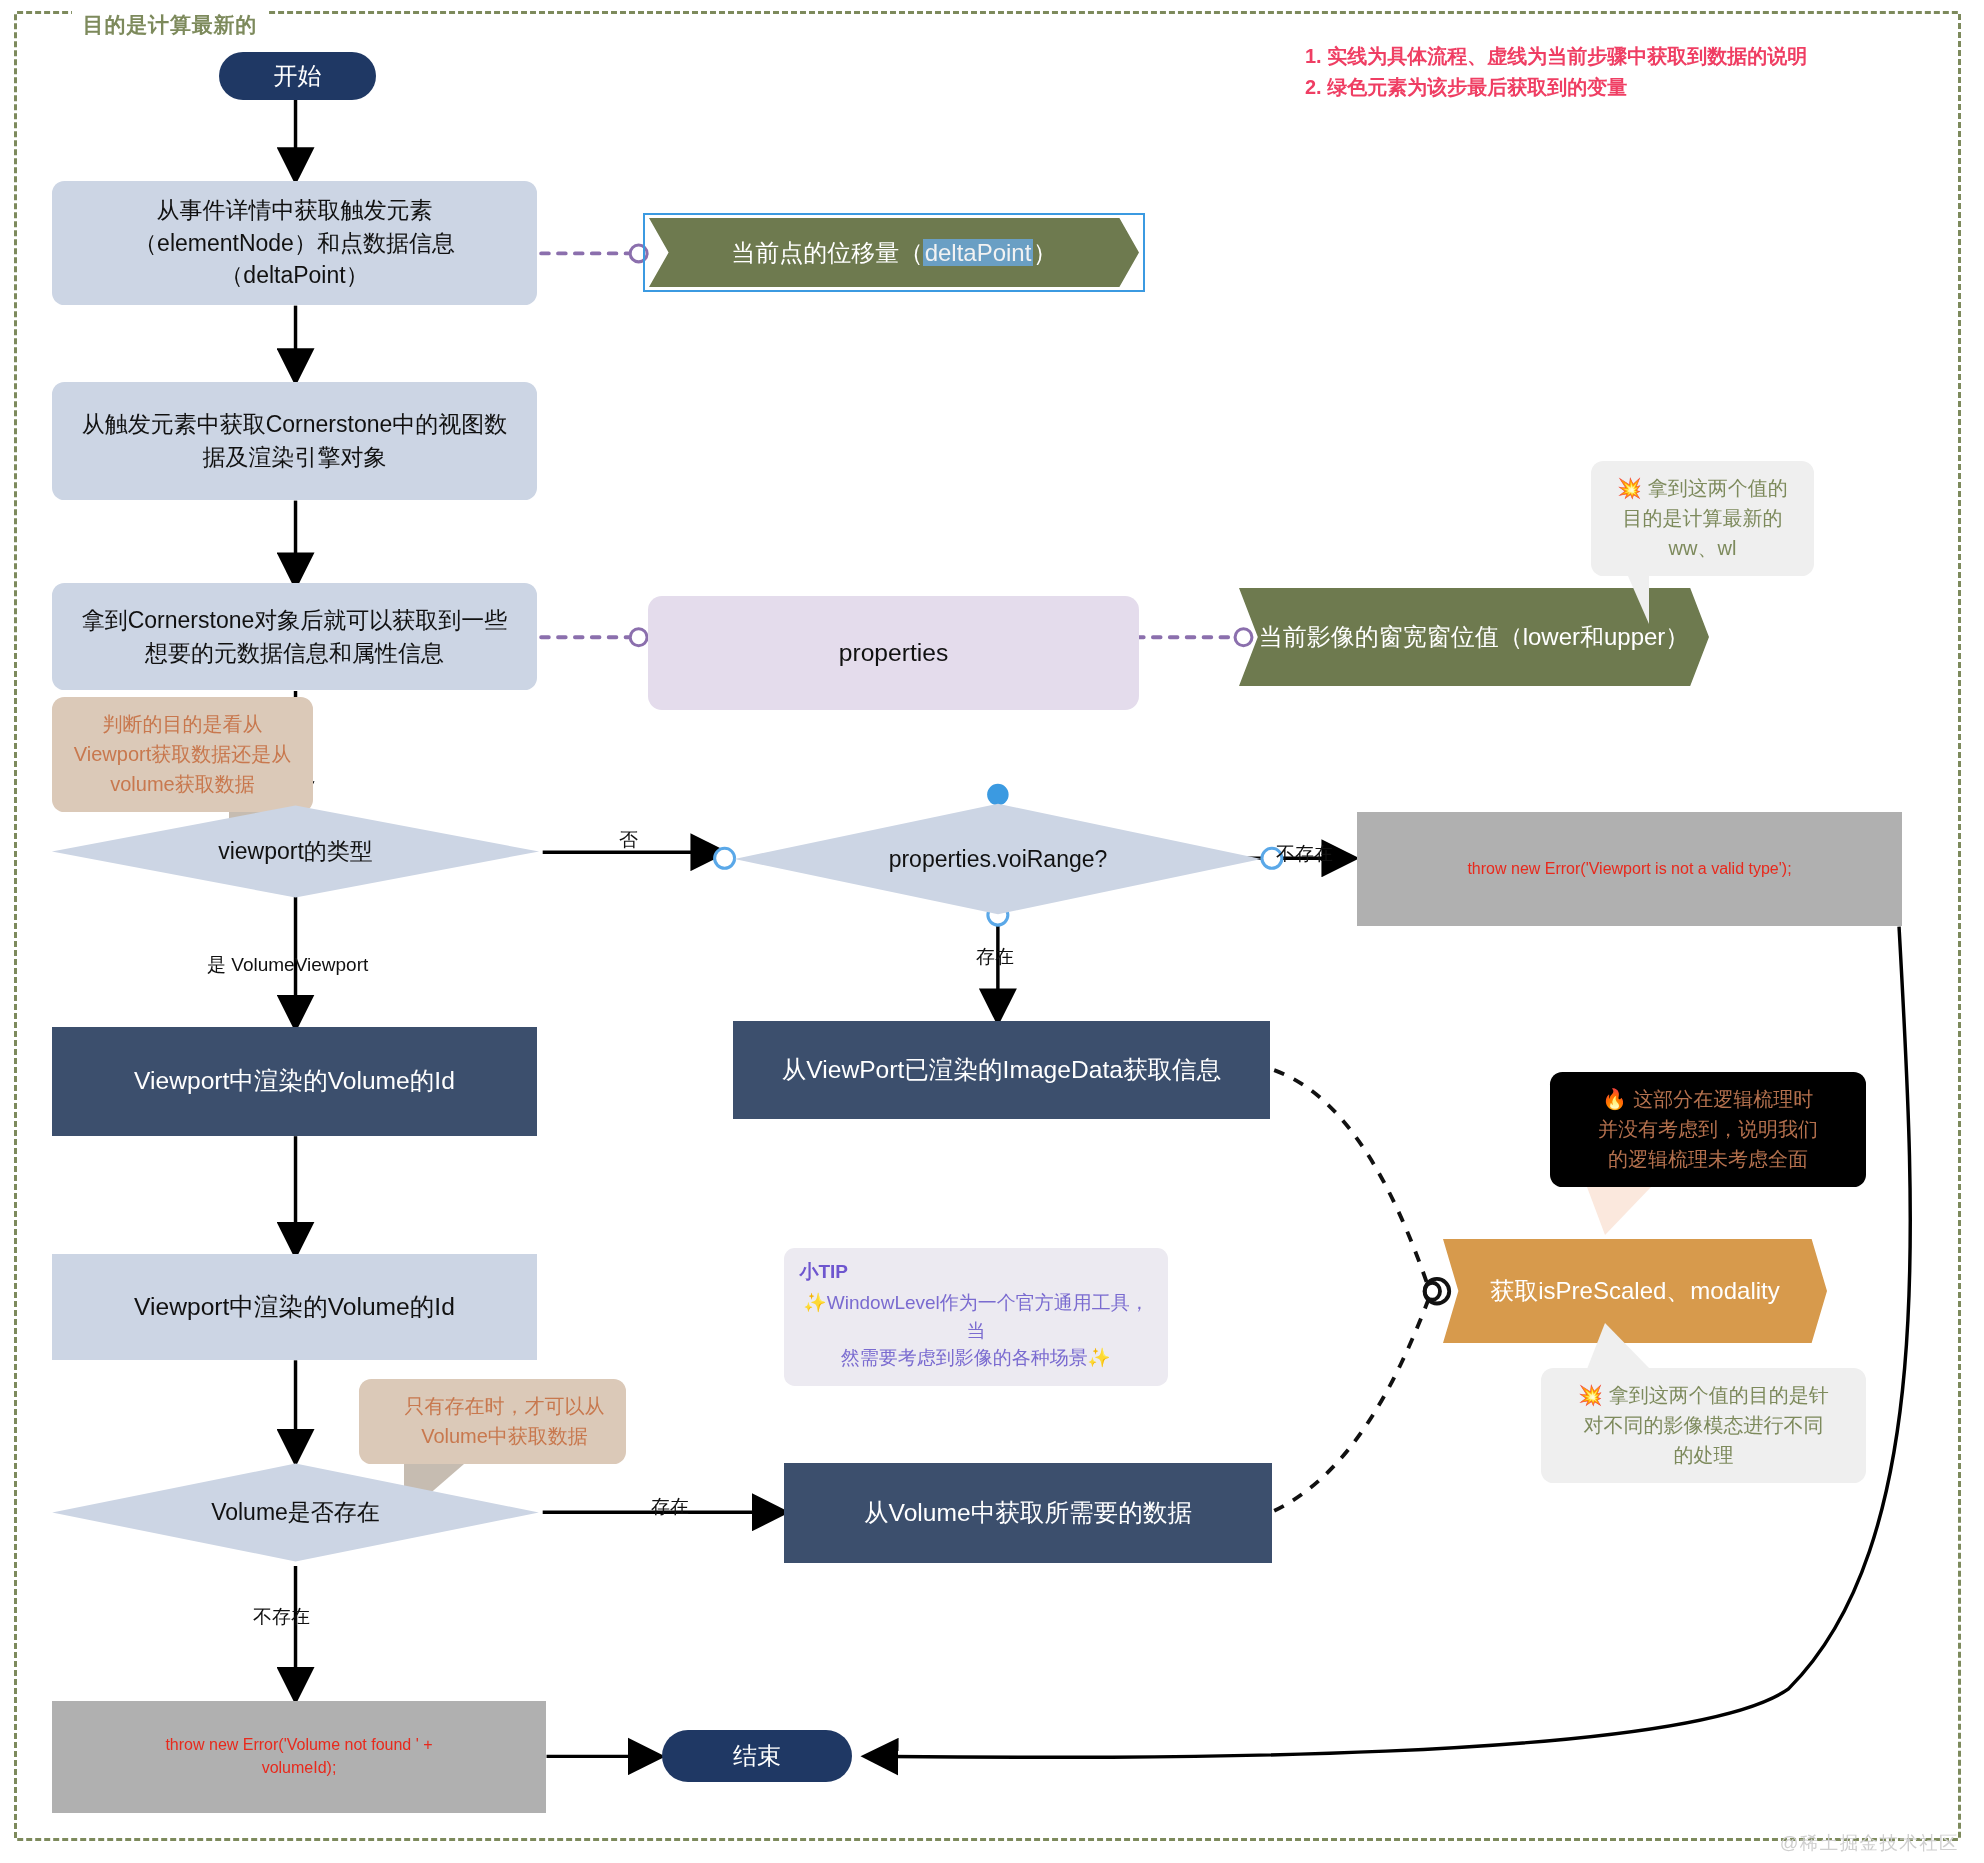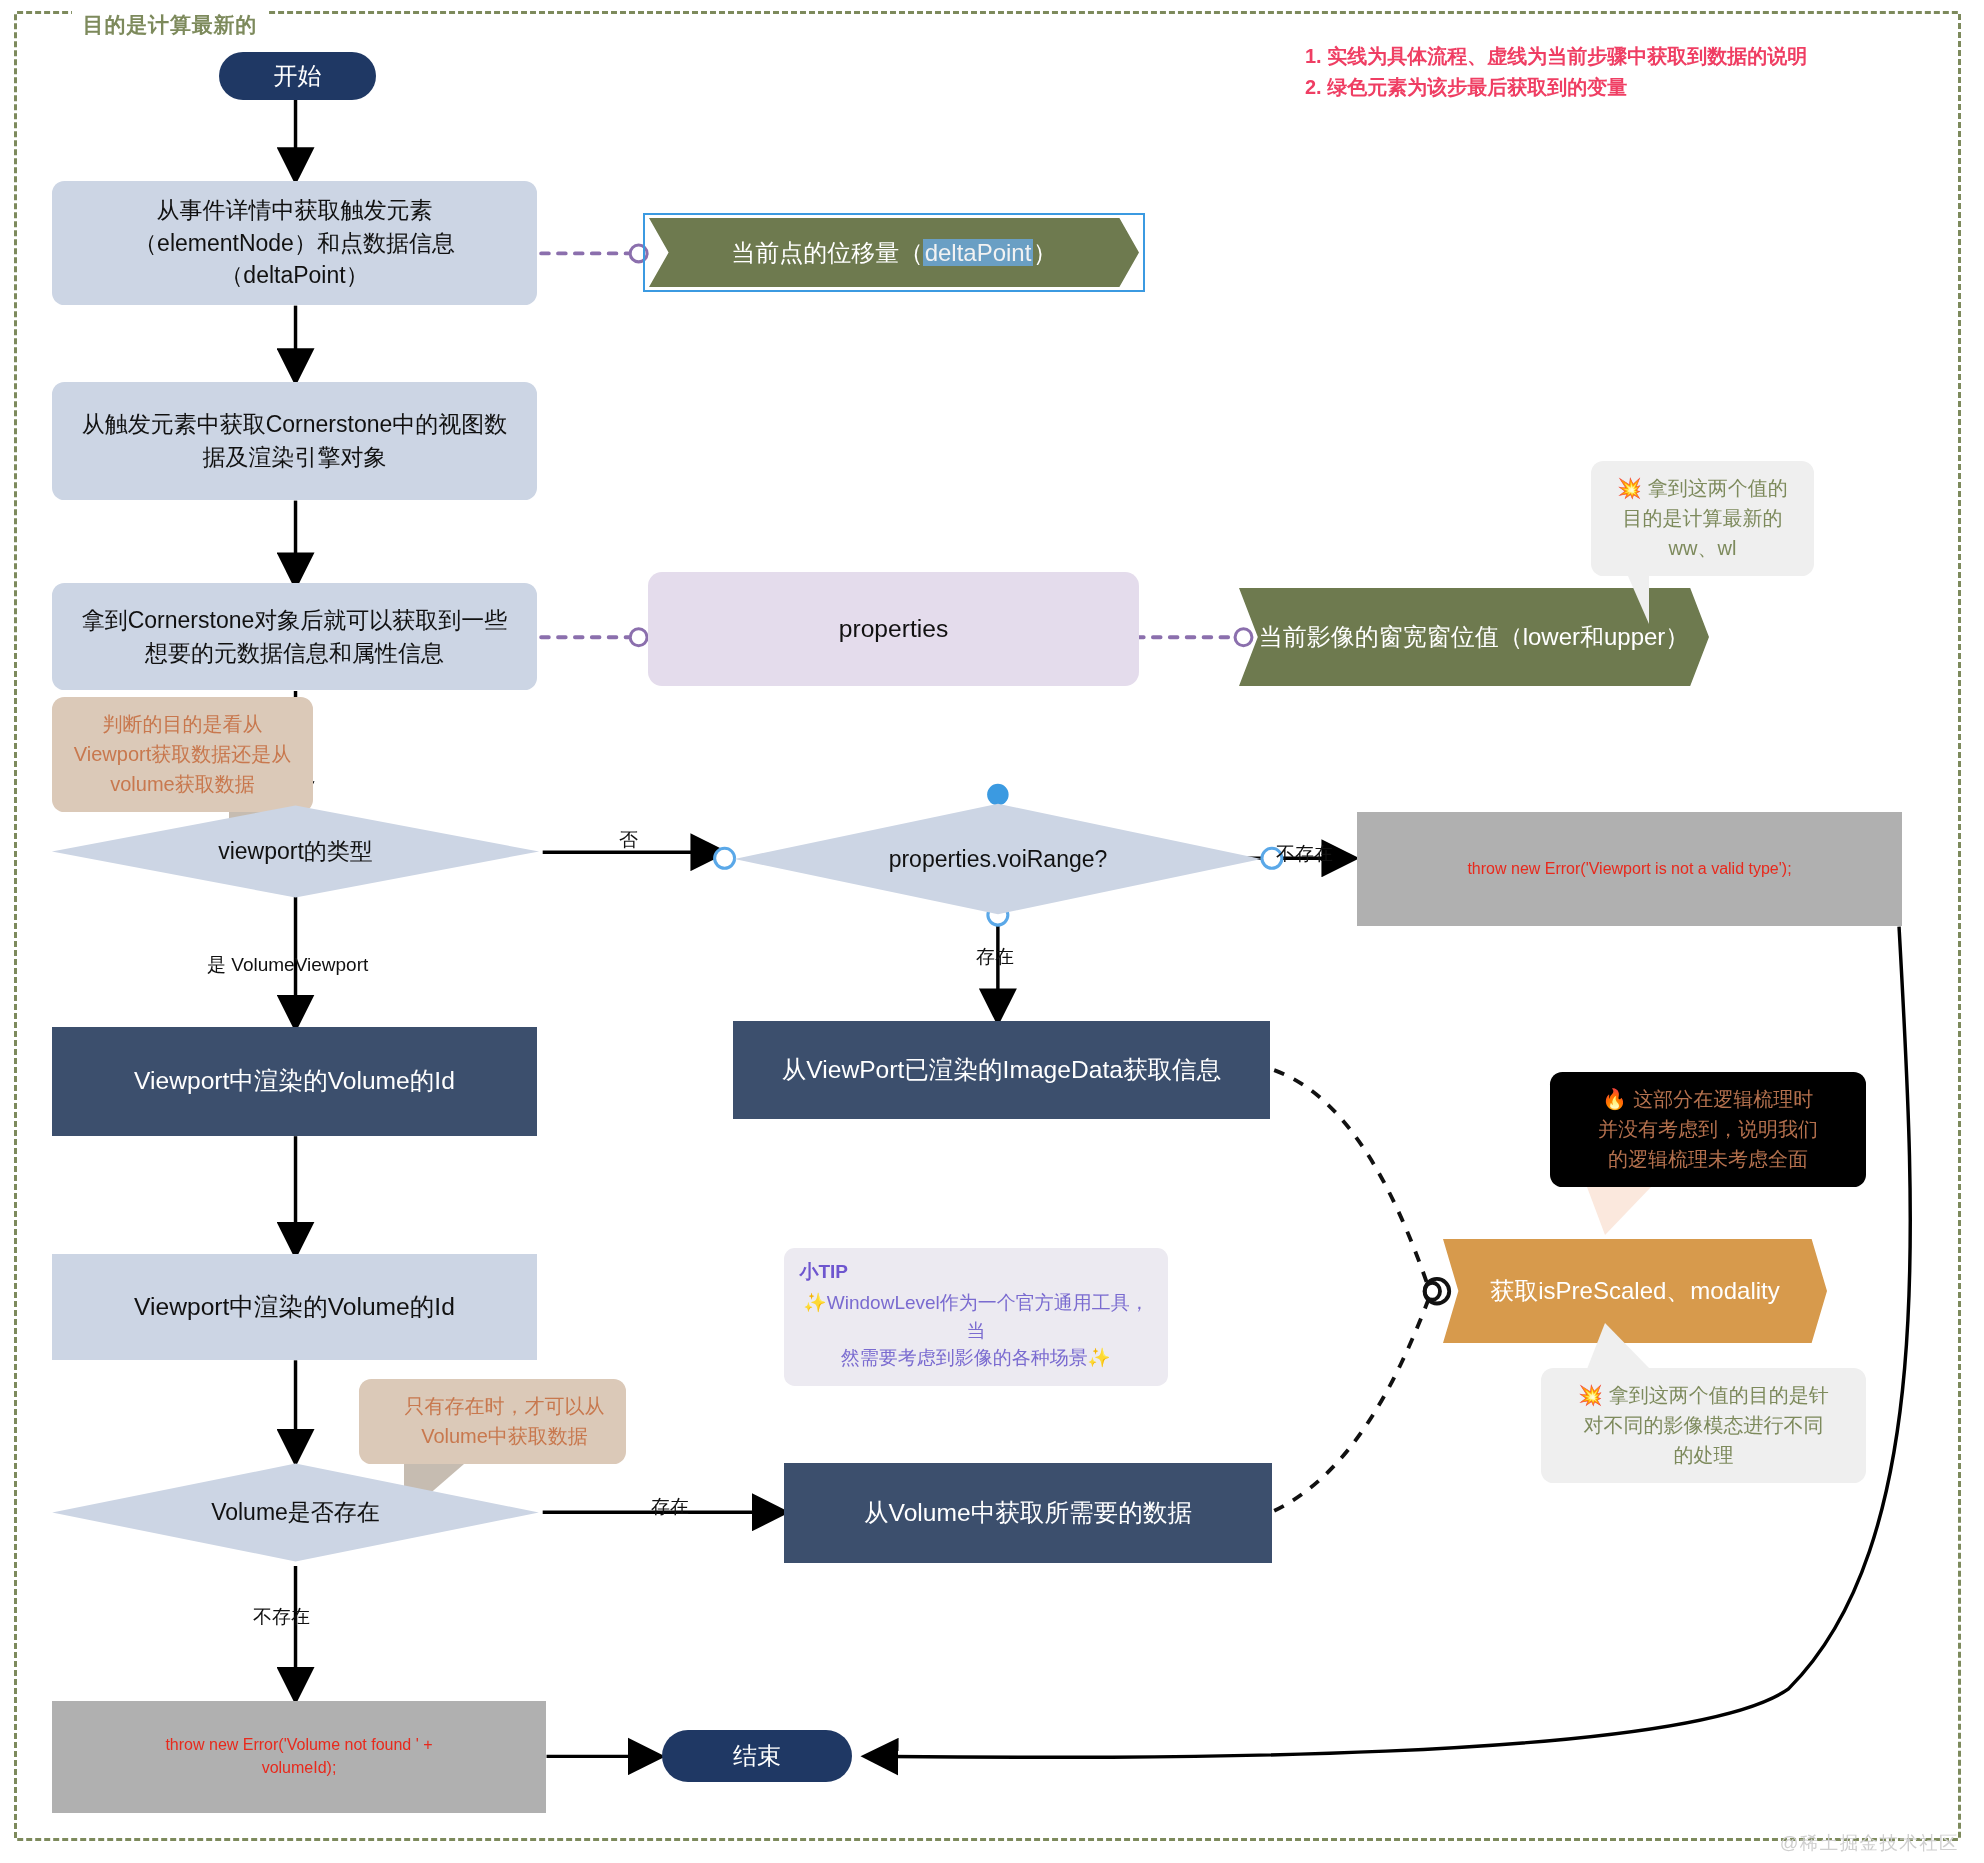--- a/index.html
+++ b/index.html
@@ -163,21 +163,21 @@
   <div class="node proc-soft" style="left:52px;top:382px;width:485px;height:118px;flex-direction:column;">
     <span>从触发元素中获取Cornerstone中的视图数</span>
     <span>据及渲染引擎对象</span>
   </div>
 
   <div class="node proc-soft" style="left:52px;top:583px;width:485px;height:107px;flex-direction:column;">
     <span>拿到Cornerstone对象后就可以获取到一些</span>
     <span>想要的元数据信息和属性信息</span>
   </div>
 
-  <div class="node proc-lilac" style="left:648px;top:572px;width:491px;height:114px;">
+  <div class="node proc-lilac" style="left:648px;top:596px;width:491px;height:114px;">
     <span>properties</span>
   </div>
 
   <div class="chev chev-green" style="left:1239px;top:588px;width:470px;height:98px;">
     <span>当前影像的窗宽窗位值（lower和upper）</span>
   </div>
 
   <div class="callout gray" style="left:1591px;top:461px;width:223px;">
     <div class="callout-body">
       <div><span>💥</span> <span>拿到这两个值的</span></div>

